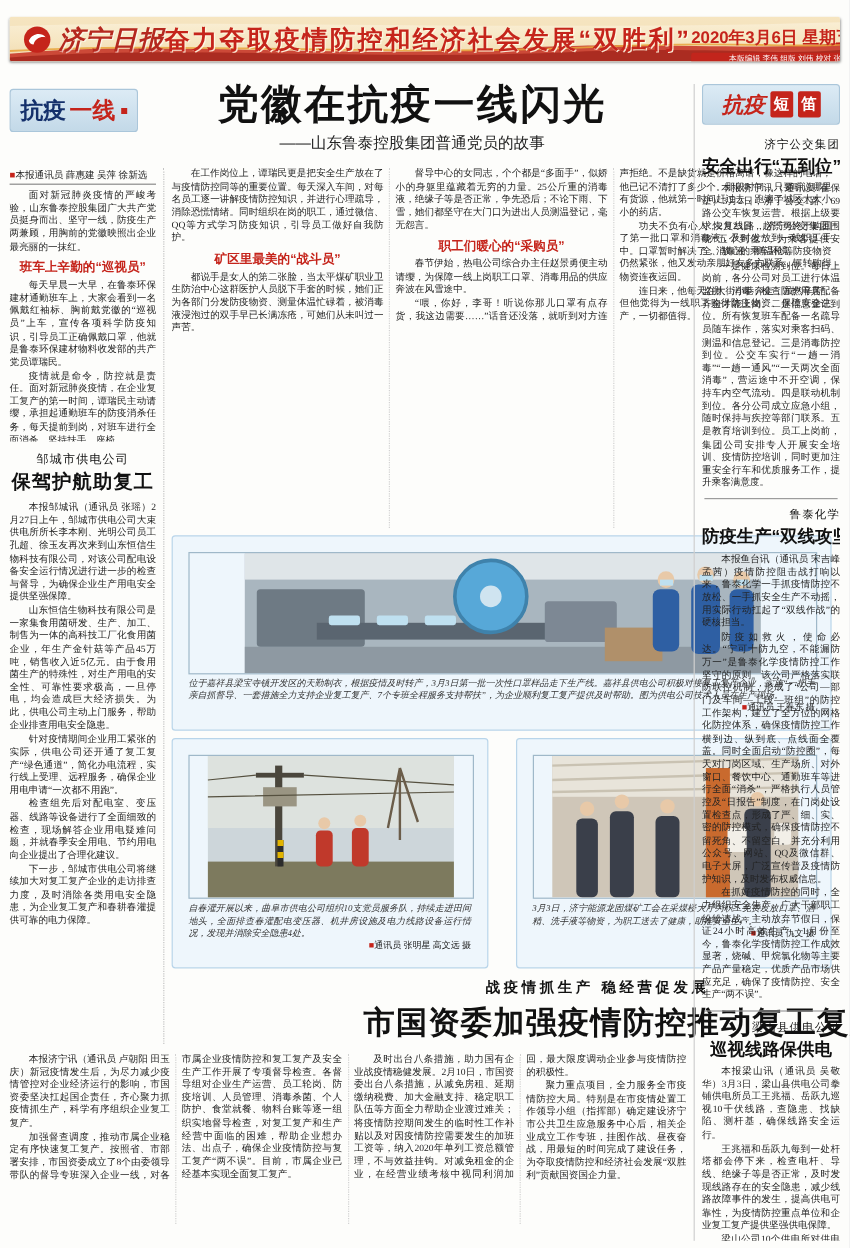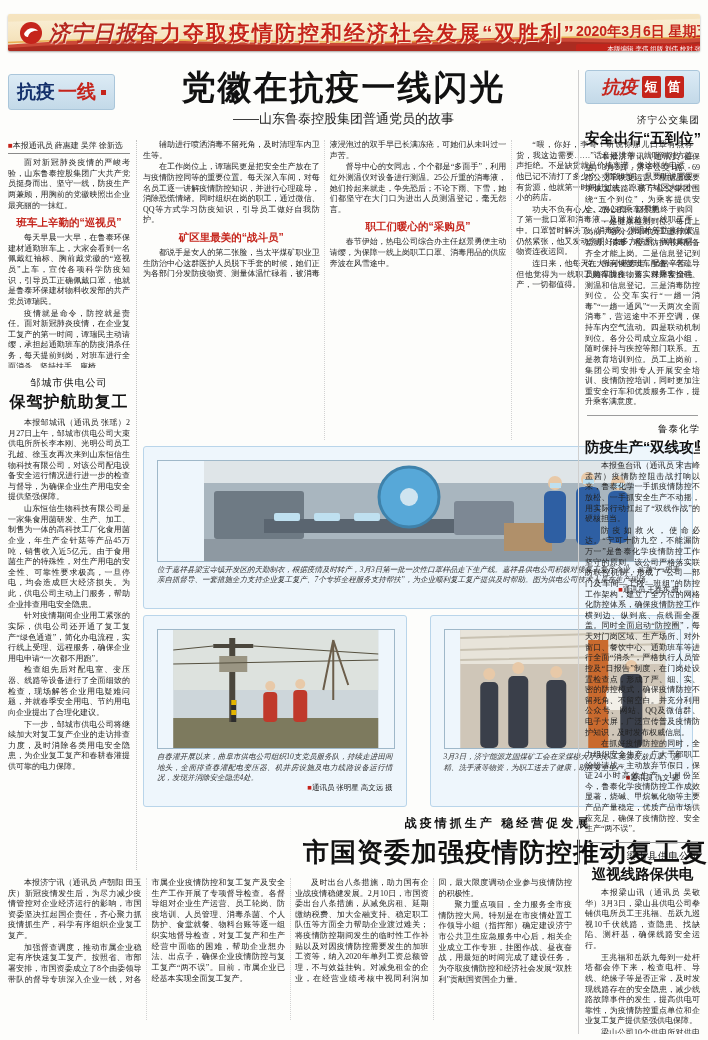--- a/index.html
+++ b/index.html
@@ -147,25 +147,24 @@
                 <p class="bodyp">山东恒信生物科技有限公司是一家集食用菌研发、生产、加工、制售为一体的高科技工厂化食用菌企业，年生产金针菇等产品45万吨，销售收入近5亿元。由于食用菌生产的特殊性，对生产用电的安全性、可靠性要求极高，一旦停电，均会造成巨大经济损失。为此，供电公司主动上门服务，帮助企业排查用电安全隐患。</p>
                 <p class="bodyp">针对疫情期间企业用工紧张的实际，供电公司还开通了复工复产“绿色通道”，简化办电流程，实行线上受理、远程服务，确保企业用电申请“一次都不用跑”。</p>
                 <p class="bodyp">检查组先后对配电室、变压器、线路等设备进行了全面细致的检查，现场解答企业用电疑难问题，并就春季安全用电、节约用电向企业提出了合理化建议。</p>
                 <p class="bodyp">下一步，邹城市供电公司将继续加大对复工复产企业的走访排查力度，及时消除各类用电安全隐患，为企业复工复产和春耕春灌提供可靠的电力保障。</p>
               </div>
           </div>
         </div>
 
         <div class="middle-zone">
           <div class="story-rest">
-              <p class="bodyp">辅助进行喷洒消毒不留死角，及时清理车内卫生等。</p>
               <p class="bodyp">在工作岗位上，谭瑞民更是把安全生产放在了与疫情防控同等的重要位置。每天深入车间，对每名员工逐一讲解疫情防控知识，并进行心理疏导，消除恐慌情绪。同时组织在岗的职工，通过微信、QQ等方式学习防疫知识，引导员工做好自我防护。</p>
               <div class="subhead">矿区里最美的“战斗员”</div>
               <p class="bodyp">都说手是女人的第二张脸，当太平煤矿职业卫生防治中心这群医护人员脱下手套的时候，她们正为各部门分发防疫物资、测量体温忙碌着，被消毒液浸泡过的双手早已长满冻疮，可她们从未叫过一声苦。</p>
-              <p class="bodyp">督导中心的女同志，个个都是“多面手”，利用红外测温仪对设备进行测温。25公斤重的消毒液，她们拎起来就走，争先恐后；不论下雨、下雪，她们都坚守在大门口为进出人员测温登记，毫无怨言。</p>
+              <p class="bodyp">督导中心的女同志，个个都是“多面手”，似娇小的身躯里蕴藏着无穷的力量。25公斤重的消毒液，绝缘子等是否正常，争先恐后；不论下雨、下雪，她们都坚守在大门口为进出人员测温登记，毫无怨言。</p>
               <div class="subhead">职工们暖心的“采购员”</div>
               <p class="bodyp">春节伊始，热电公司综合办主任赵景勇便主动请缨，为保障一线上岗职工口罩、消毒用品的供应奔波在风雪途中。</p>
               <p class="bodyp">“喂，你好，李哥！听说你那儿口罩有点存货，我这边需要……”话音还没落，就听到对方连声拒绝。不是缺货就是价格离谱，像这样的电话，他已记不清打了多少个。那段时间，只要听说哪里有货源，他就第一时间赶过去，跑遍了城区大大小小的药店。</p>
               <p class="bodyp">功夫不负有心人，2月23日，赵景勇终于购回了第一批口罩和消毒液，及时发放到一线职工手中。口罩暂时解决了，消毒液、测温枪等防疫物资仍然紧张，他又发动亲朋好友多方联系，辗转购得物资连夜运回。</p>
               <p class="bodyp">连日来，他每天在大街小巷奔走，虽然辛苦，但他觉得为一线职工购得防疫物资、保障安全生产，一切都值得。</p>
             </div>
 
           <div class="photo-panel">
             <div class="pcard">
               <svg class="photo" viewBox="0 0 430 100" height="100">

